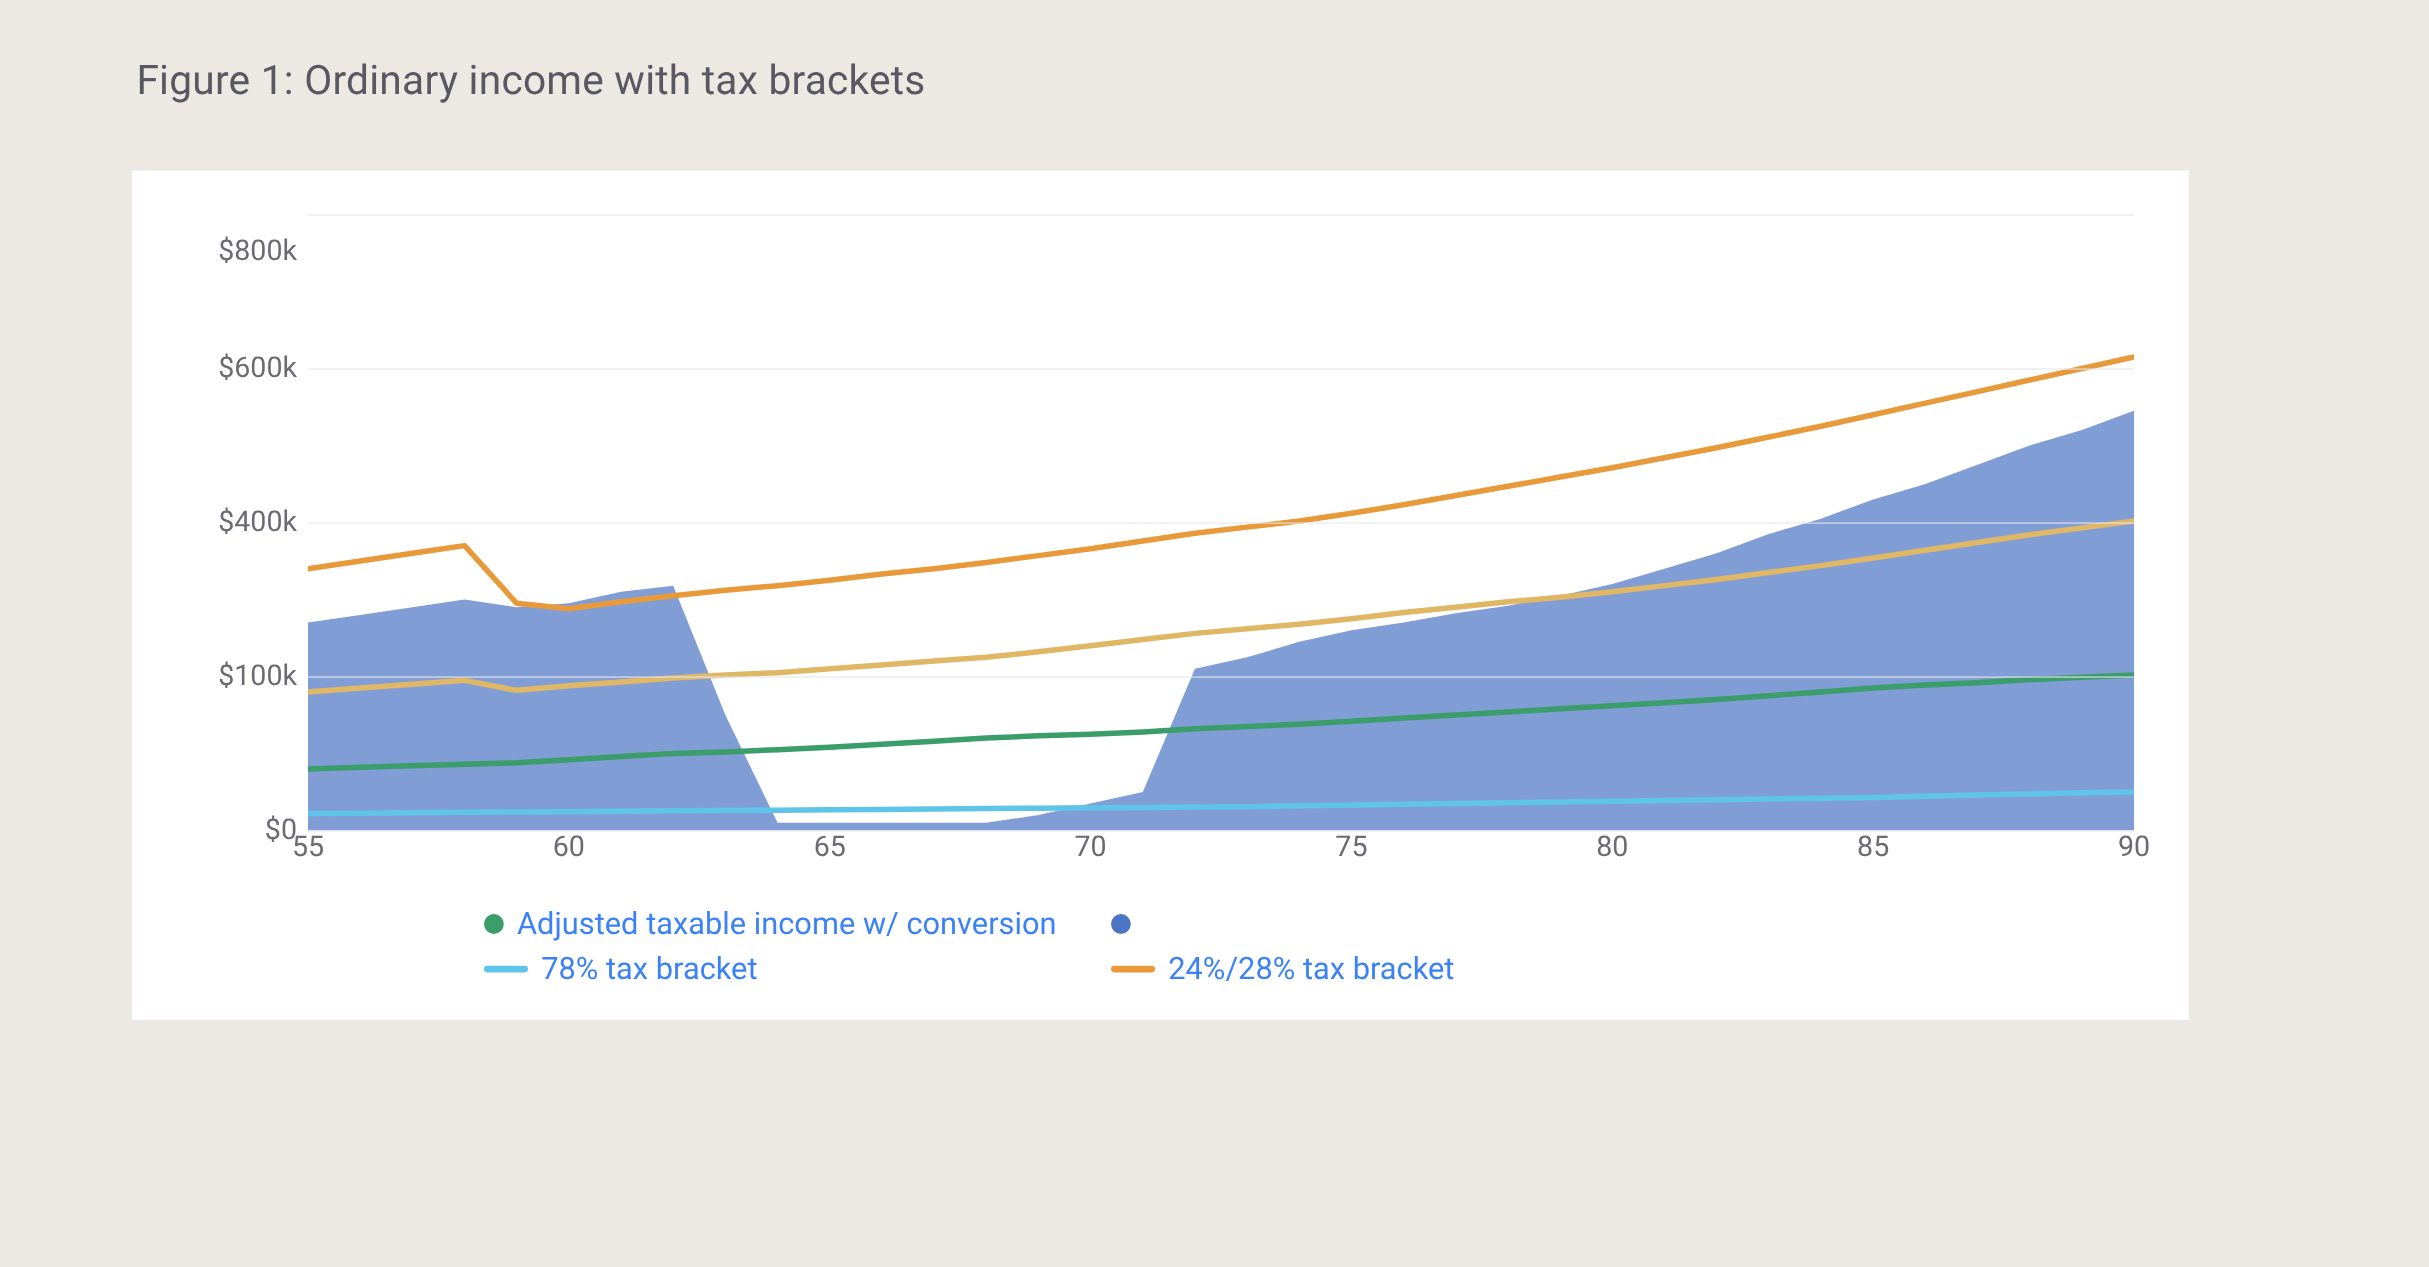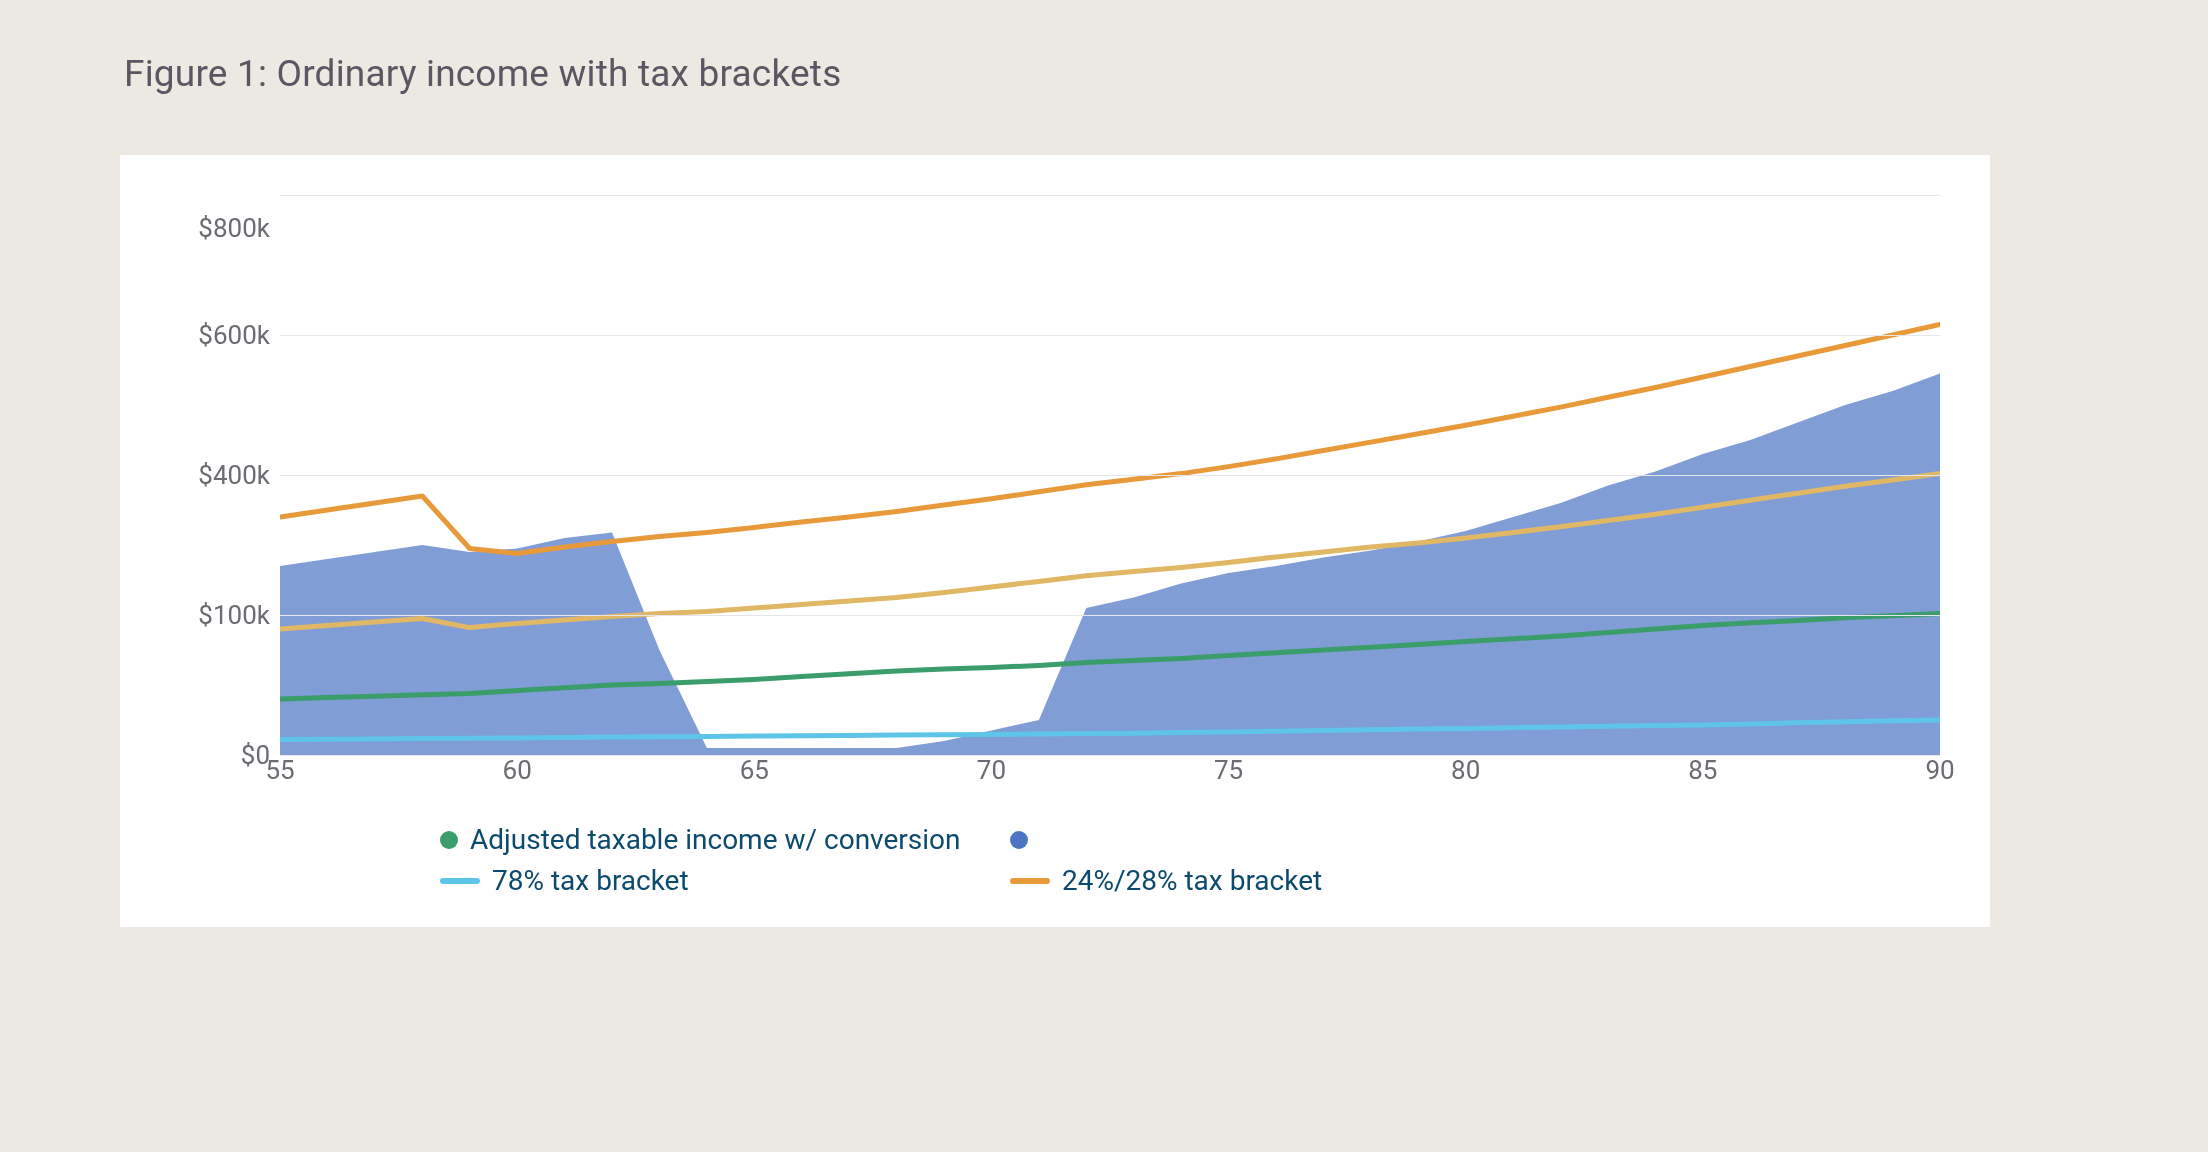--- a/index.html
+++ b/index.html
@@ -68,21 +68,21 @@
     margin-left: 120px;
     width: 1660px;
   }
   .legend {
     margin-top: 28px;
     margin-left: 280px;
     display: grid;
     grid-template-columns: 570px 620px;
     row-gap: 8px;
     font-size: 28px;
-    color: #0c4a6e;
+    color: #3b82f6;
   }
   .legend-item {
     display: flex;
     align-items: center;
     gap: 12px;
     white-space: nowrap;
   }
   .swatch-dot {
     width: 18px;
     height: 18px;

